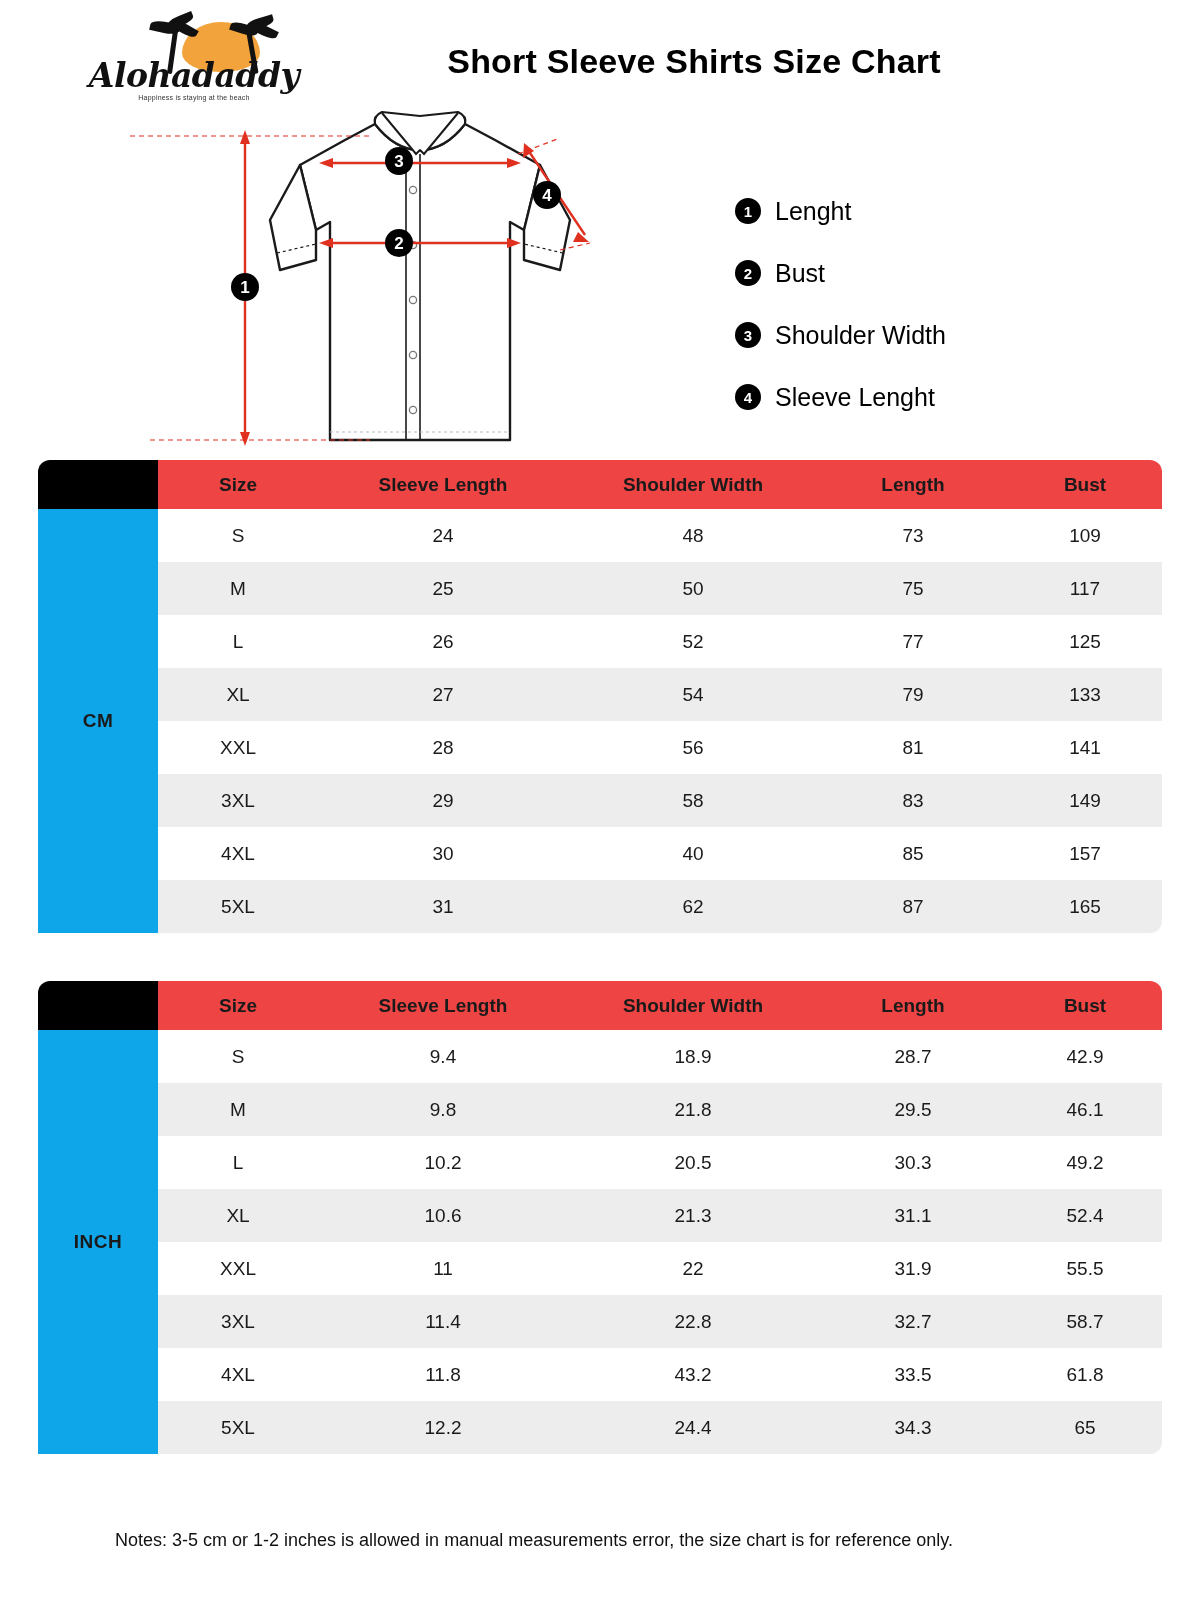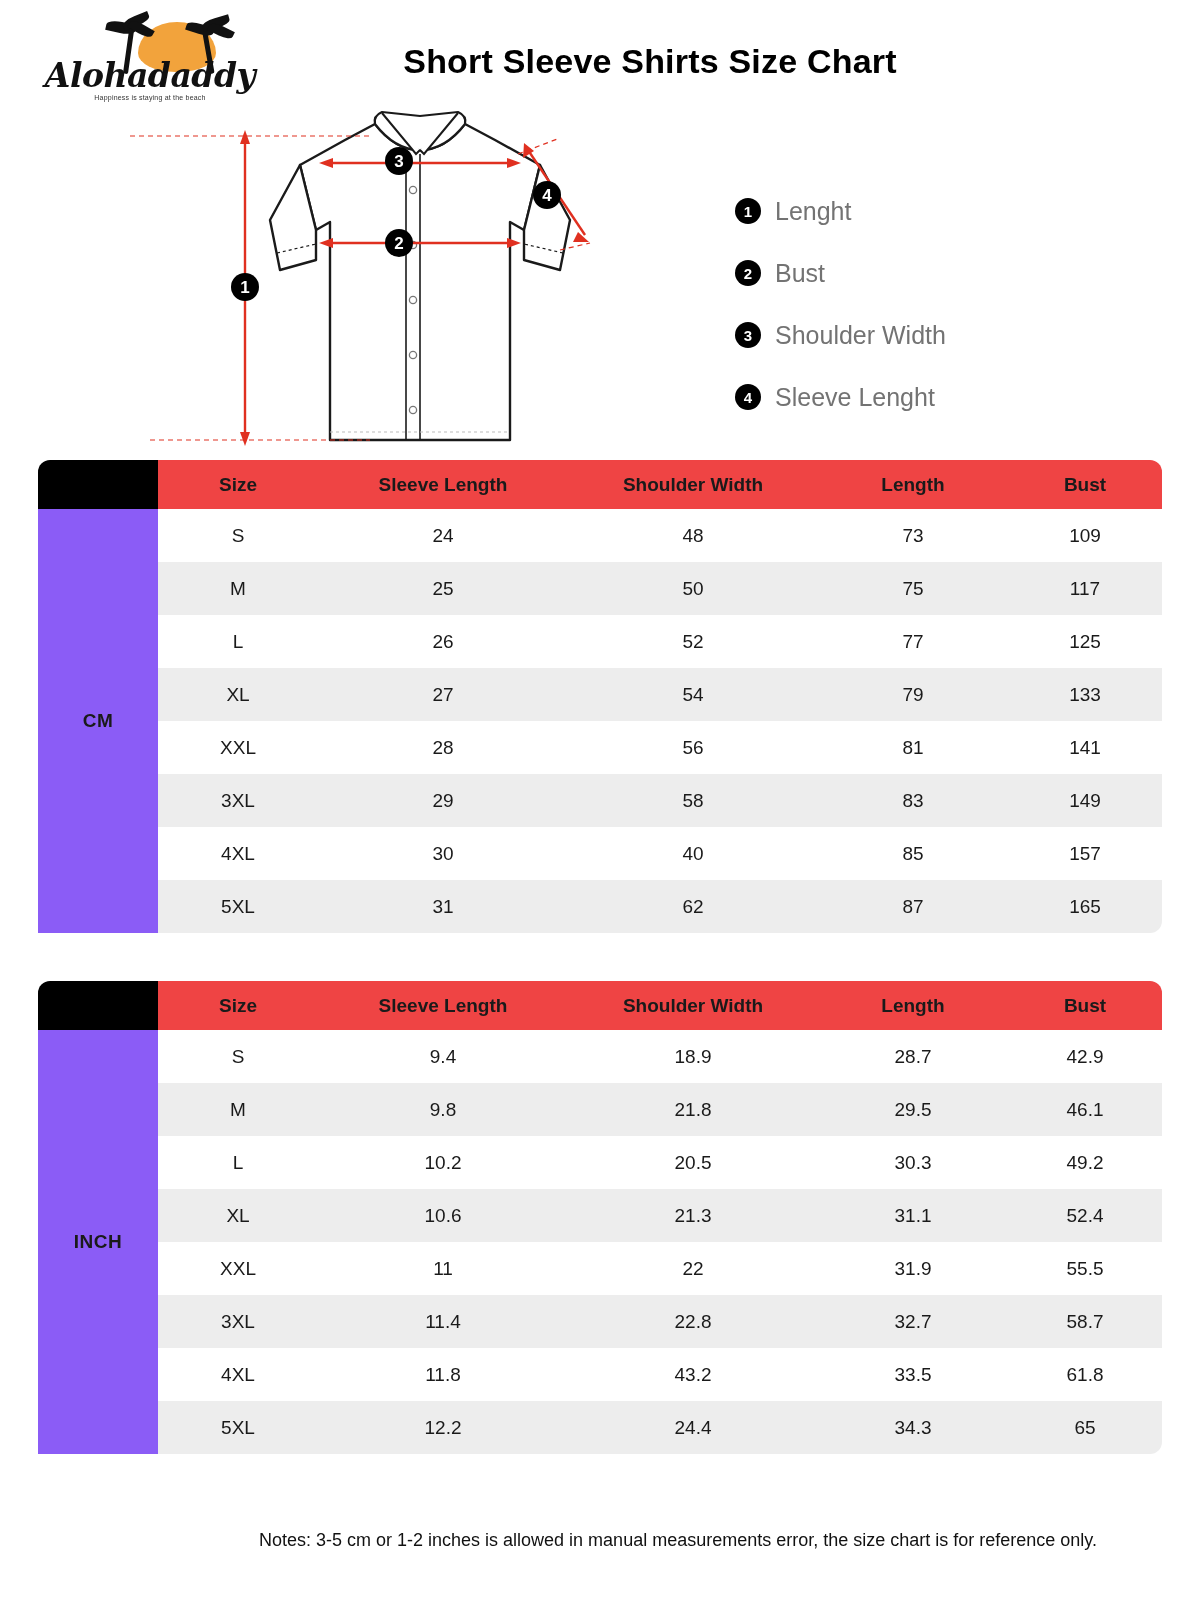--- a/index.html
+++ b/index.html
@@ -13,20 +13,21 @@
     font-family: "Liberation Sans", sans-serif;
     color: #000000;
     position: relative;
     overflow: hidden;
   }
 
   
   .header {
     position: relative;
     height: 110px;
+    margin-left: 44px;
   }
   .brand {
     position: absolute;
     left: 30px;
     top: 12px;
     width: 240px;
     height: 90px;
   }
   .brand-sun {
     position: absolute;
@@ -119,41 +120,41 @@
     font-size: 15px;
     font-weight: bold;
     display: flex;
     align-items: center;
     justify-content: center;
     margin-right: 14px;
     flex: none;
   }
   .legend-label {
     font-size: 25px;
-    color: #737373;
+    color: #000000;
   }
 
   
   .table-block {
     position: relative;
     margin: 0 38px;
   }
   table.size-table {
     border-collapse: collapse;
     width: 1124px;
     table-layout: fixed;
   }
   table.size-table th,
   table.size-table td {
     text-align: center;
     font-size: 19px;
     color: #1a1a1a;
   }
   .unit-cell {
-    background: #8b5cf6;
+    background: #0ea5e9;
     color: #fff;
     font-size: 29px;
     font-weight: bold;
     width: 120px;
     letter-spacing: 0.5px;
   }
   thead th {
     background: #ef4444;
     color: #fff;
     font-size: 19px;
@@ -176,24 +177,23 @@
   tbody tr.even td.data {
     background: #ededed;
   }
   tbody tr:last-child td.data.lastcol {
     border-bottom-right-radius: 12px;
   }
   .notes {
     position: absolute;
     left: 0;
     width: 1068px;
-    text-align: right;
+    text-align: center;
     font-size: 18px;
     color: #111;
-    padding-left: 29px;
   }
 </style>
 </head>
 <body>
 
 <div class="header">
   <div class="brand">
     <div class="brand-sun"></div>
     <div class="palm palm-trunk-1"></div>
     <div class="palm palm-trunk-2"></div>

